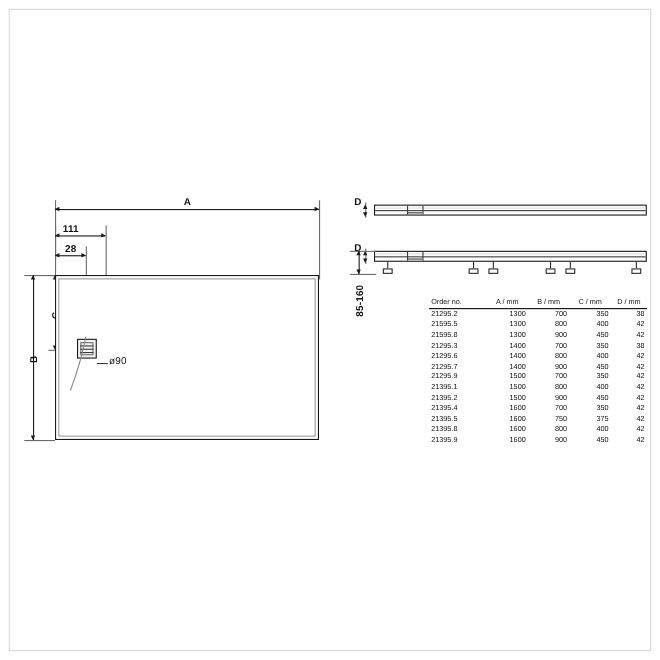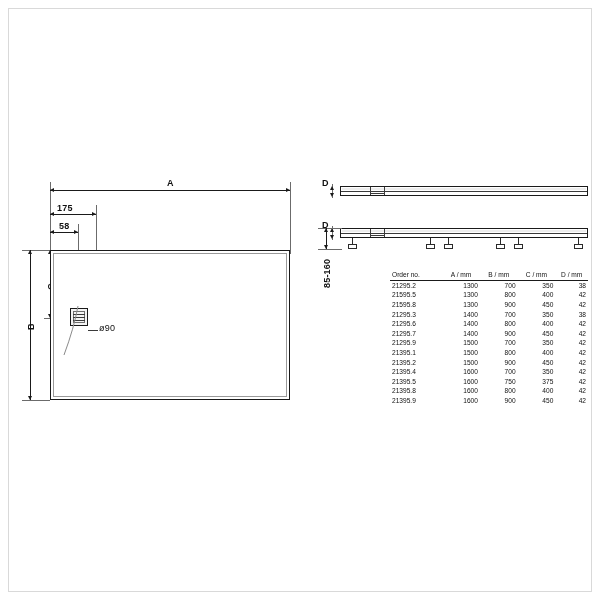--- a/index.html
+++ b/index.html
@@ -177,28 +177,28 @@
   <div class="ln-h" style="left:50px; top:190px; width:240px;"></div>
   <div class="arr arr-l" style="left:50px; top:187.5px;"></div>
   <div class="arr arr-r" style="left:286px; top:187.5px;"></div>
   <div class="lbl b" style="left:167px; top:178px;">A</div>
 
   <div class="ext-v" style="left:50px; top:205px; height:18px;"></div>
   <div class="ext-v" style="left:96px; top:205px; height:48px;"></div>
   <div class="ln-h" style="left:50px; top:214px; width:46px;"></div>
   <div class="arr arr-l" style="left:50px; top:211.5px;"></div>
   <div class="arr arr-r" style="left:92px; top:211.5px;"></div>
-  <div class="lbl b" style="left:57px; top:203px;">175</div>
+  <div class="lbl b" style="left:57px; top:203px;">111</div>
 
   <div class="ext-v" style="left:50px; top:224px; height:12px;"></div>
   <div class="ext-v" style="left:78px; top:224px; height:70px;"></div>
   <div class="ln-h" style="left:50px; top:232px; width:28px;"></div>
   <div class="arr arr-l" style="left:50px; top:229.5px;"></div>
   <div class="arr arr-r" style="left:74px; top:229.5px;"></div>
-  <div class="lbl b" style="left:59px; top:221px;">58</div>
+  <div class="lbl b" style="left:59px; top:221px;">28</div>
 
   <div class="ext" style="left:22px; top:250px; width:28px;"></div>
   <div class="ext" style="left:22px; top:400px; width:28px;"></div>
   <div class="ln-v" style="left:30px; top:250px; height:150px;"></div>
   <div class="arr arr-u" style="left:27.5px; top:250px;"></div>
   <div class="arr arr-d" style="left:27.5px; top:396px;"></div>
   <div class="lbl b rot" style="left:26px; top:330px; transform:rotate(-90deg);">B</div>
 
   <div class="ext" style="left:44px; top:250px; width:10px;"></div>
   <div class="ext" style="left:44px; top:318px; width:40px;"></div>

